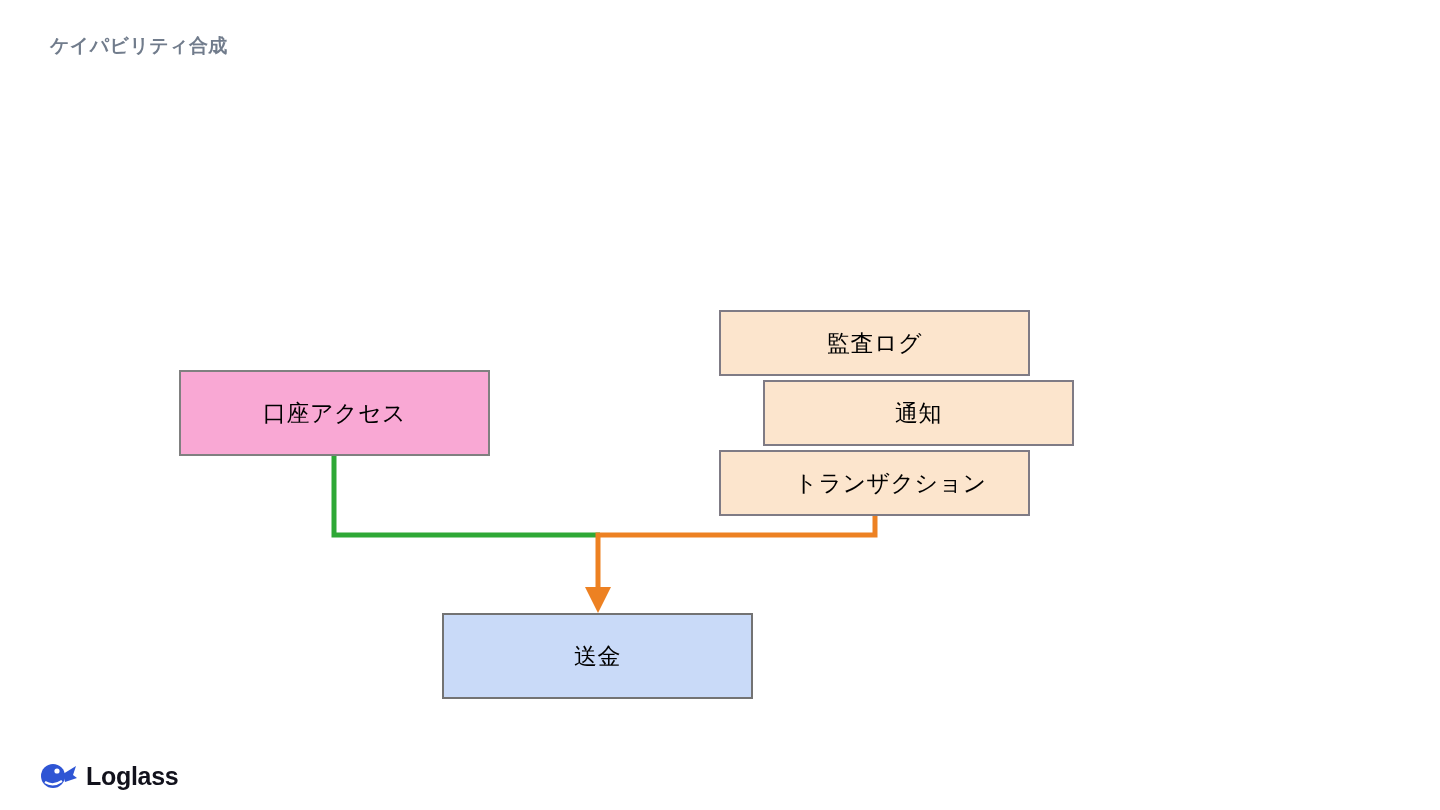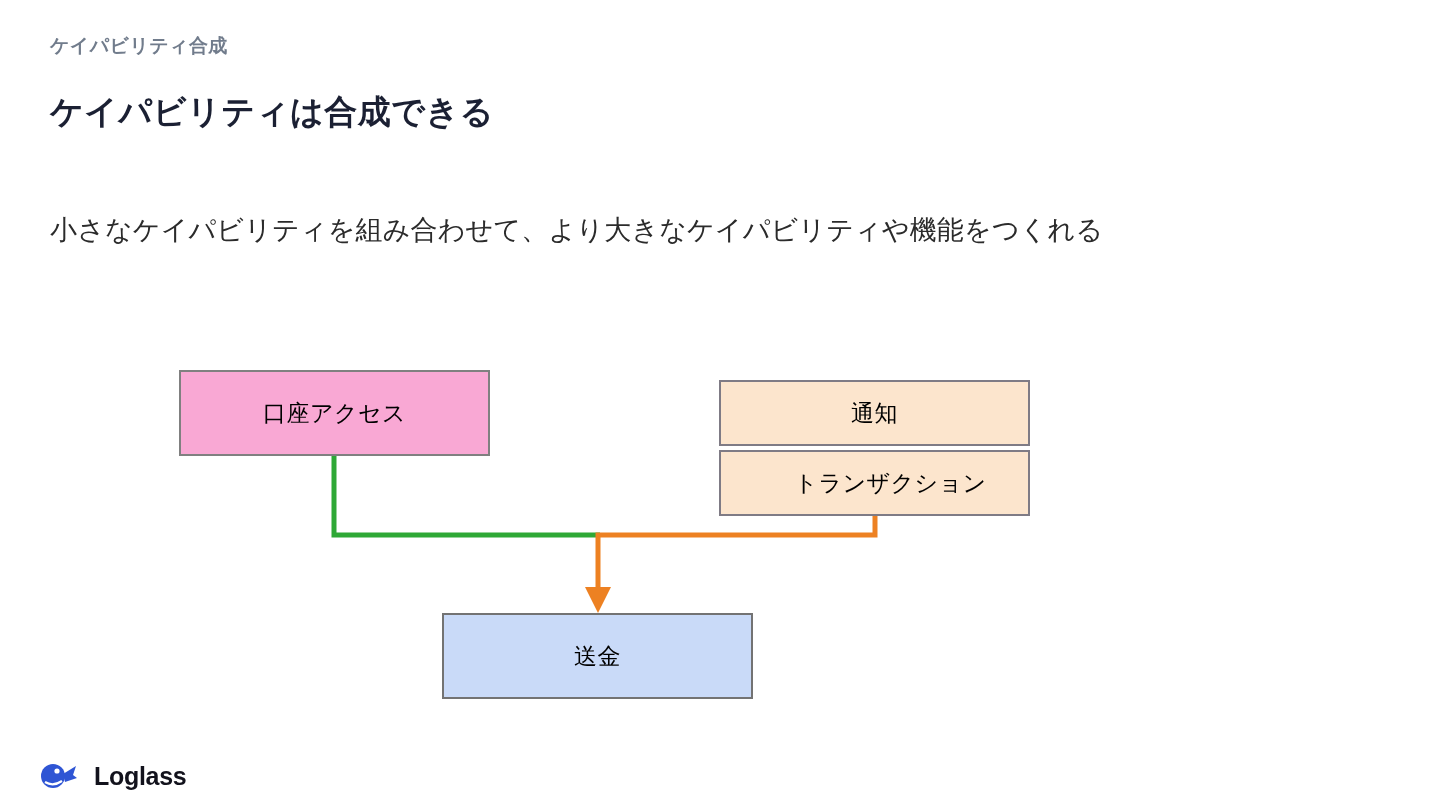--- a/index.html
+++ b/index.html
@@ -84,21 +84,21 @@
   }
 
   .node-orange {
     left: 719px;
     top: 310px;
     width: 311px;
     height: 66px;
     background: #fce5cd;
     border: 2px solid #7f7b85;
   }
-  .node-orange-2 { top: 380px; }
+  .node-orange-2 { top: 380px; margin-left: 44px; }
   .node-orange-3 { top: 450px; padding-left: 32px; }
 
   .node-blue {
     left: 442px;
     top: 613px;
     width: 311px;
     height: 86px;
     background: #c9daf8;
     border: 2px solid #737373;
   }
@@ -114,55 +114,56 @@
     pointer-events: none;
   }
 
   
   .logo {
     position: absolute;
     left: 38px;
     top: 760px;
     display: flex;
     align-items: center;
-    gap: 16px;
+    gap: 8px;
   }
   .logo-mark { width: 40px; height: 32px; display: block; }
   .logo-text {
     font-size: 25px;
     font-weight: bold;
     color: #12121c;
     letter-spacing: -0.3px;
     line-height: 1;
   }
 </style>
 </head>
 <body>
 
 <div id="slide">
 
   <div class="eyebrow">ケイパビリティ合成</div>
-  <div class="slide-title">ケイパビリティは合成できる</div>
-  <div class="lead-text">小さなケイパビリティを組み合わせて、より大きなケイパビリティや機能をつくれる</div>
 
   <div id="diagram">
 
     <svg id="connectors" viewBox="0 0 1440 810" width="1440" height="810" xmlns="http://www.w3.org/2000/svg">
 
       <path d="M 334 456 L 334 535 L 600 535" fill="none" stroke="#2ea836" stroke-width="5" stroke-linecap="butt" stroke-linejoin="miter"></path>
 
       <path d="M 875 516 L 875 535 L 598 535 L 598 598" fill="none" stroke="#ed8122" stroke-width="5" stroke-linecap="butt" stroke-linejoin="miter"></path>
 
       <polygon points="598,613 585,587 611,587" fill="#ed8122"></polygon>
     </svg>
 
     <div class="node node-green">
       <span>口座アクセス</span>
     </div>
 
+    <div class="node node-orange node-orange-1">
+      <span>監査ログ</span>
+    </div>
 
     <div class="node node-orange node-orange-2">
       <span>通知</span>
     </div>
 
     <div class="node node-orange node-orange-3">
       <span>トランザクション</span>
     </div>
 
     <div class="node node-blue">

